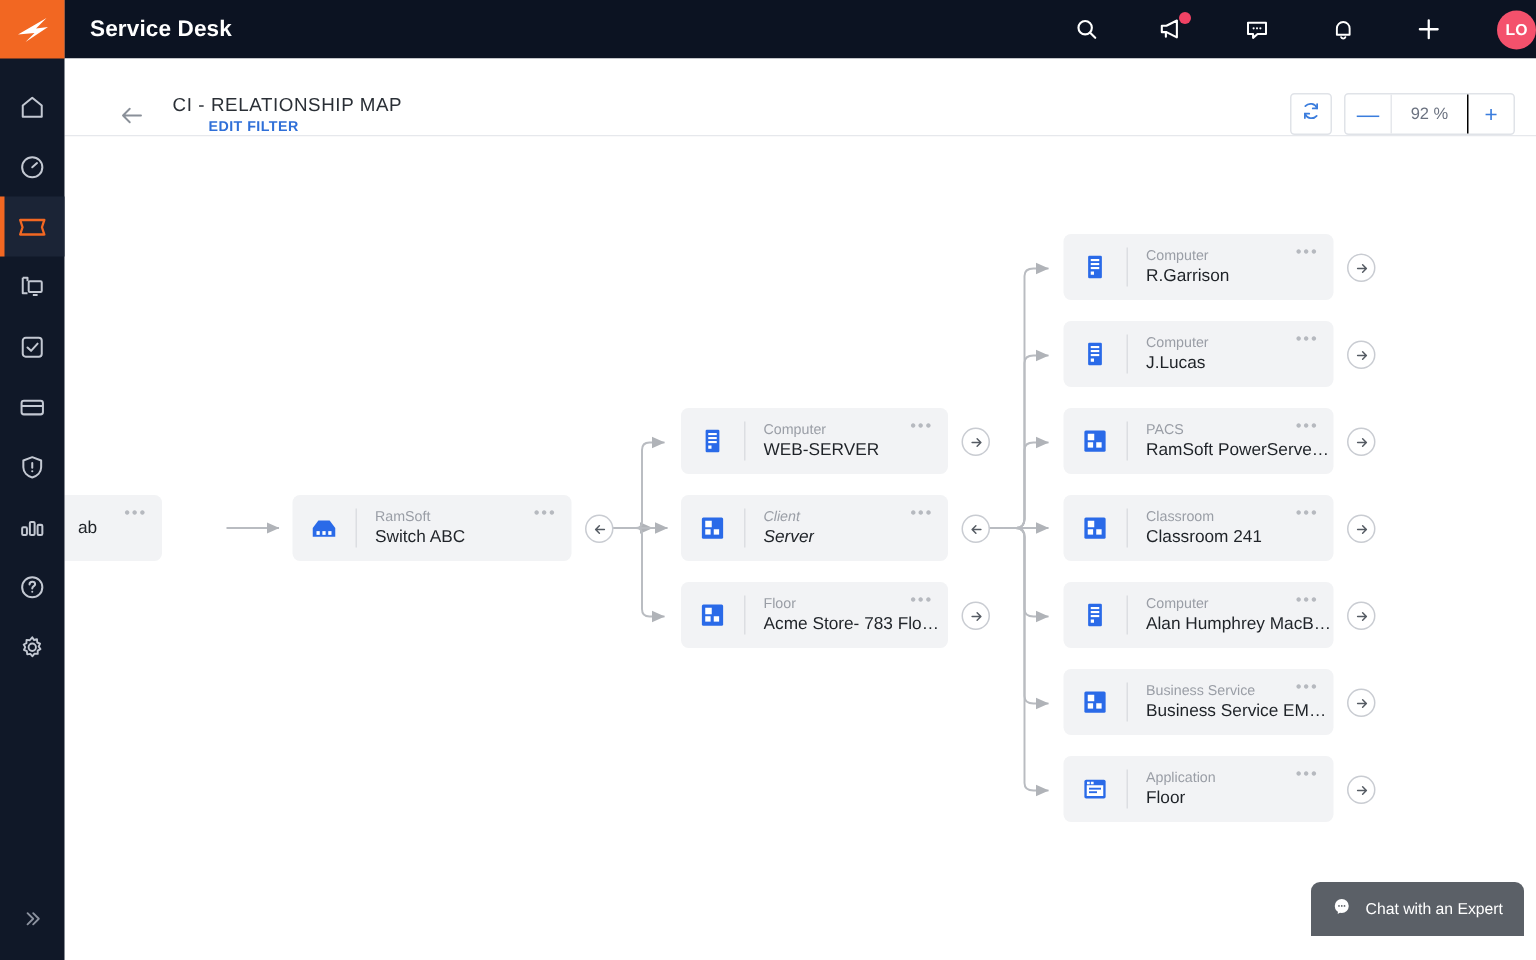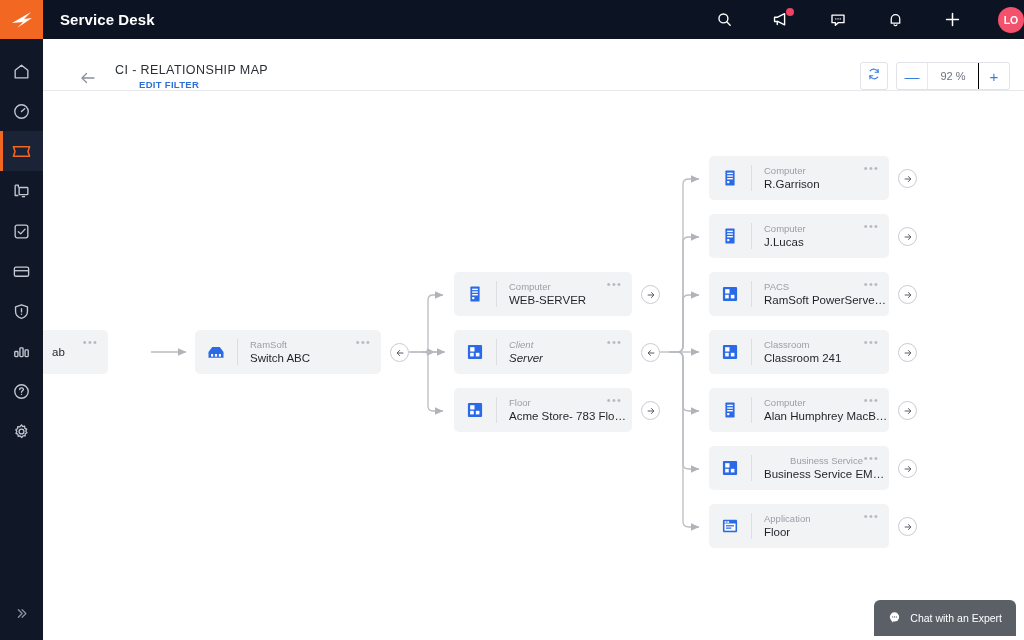--- a/index.html
+++ b/index.html
@@ -127,21 +127,21 @@
     font-size: 11px; letter-spacing: 1.2px; line-height: 8px; cursor: pointer;
   }
   .arrow-btn {
     position: absolute; width: 19px; height: 19px; border-radius: 50%;
     border: 1px solid #c9ccd2; background: #fff;
     display: flex; align-items: center; justify-content: center; cursor: pointer;
   }
 
   
   .chat-pill {
-    position: absolute; right: 8px; bottom: 4px; height: 36px;
+    position: absolute; right: 8px; bottom: 16px; height: 36px;
     background: #5b6067; border-radius: 6px 6px 0 0; display: flex;
     align-items: center; padding: 0 14px; gap: 9px; cursor: pointer;
   }
   .chat-pill span { color: #ffffff; font-size: 10.5px; }
 </style>
 </head>
 <body>
 
 <div class="app">
 
@@ -553,21 +553,21 @@
         <div class="node-name">Alan Humphrey MacB…</div>
       </div>
       <div class="node-dots">•••</div>
     </div>
     <div class="arrow-btn" style="left:855px; top:310px;">
       <svg width="10" height="10" viewBox="0 0 24 24" fill="none" stroke="#555b63" stroke-width="2.4">
         <path d="M5 12 H18 M13 6 L19 12 L13 18" stroke-linecap="round" stroke-linejoin="round"></path>
       </svg>
     </div>
 
-    <div class="node" style="left:666px; top:355px; width:180px;text-align:center;">
+    <div class="node" style="left:666px; top:355px; width:180px;">
       <div class="node-icon">
         <svg width="20" height="20" viewBox="0 0 24 24">
           <rect x="3.5" y="3.5" width="17" height="17" rx="1.2" fill="#2a6ae8"></rect>
           <rect x="6.2" y="6.2" width="5.2" height="5.2" fill="#ffffff"></rect>
           <rect x="6.2" y="13" width="4.3" height="4.3" fill="#ffffff"></rect>
           <rect x="13" y="13" width="4.3" height="4.3" fill="#ffffff"></rect>
         </svg>
       </div>
       <div class="node-sep"></div>
       <div class="node-text">

